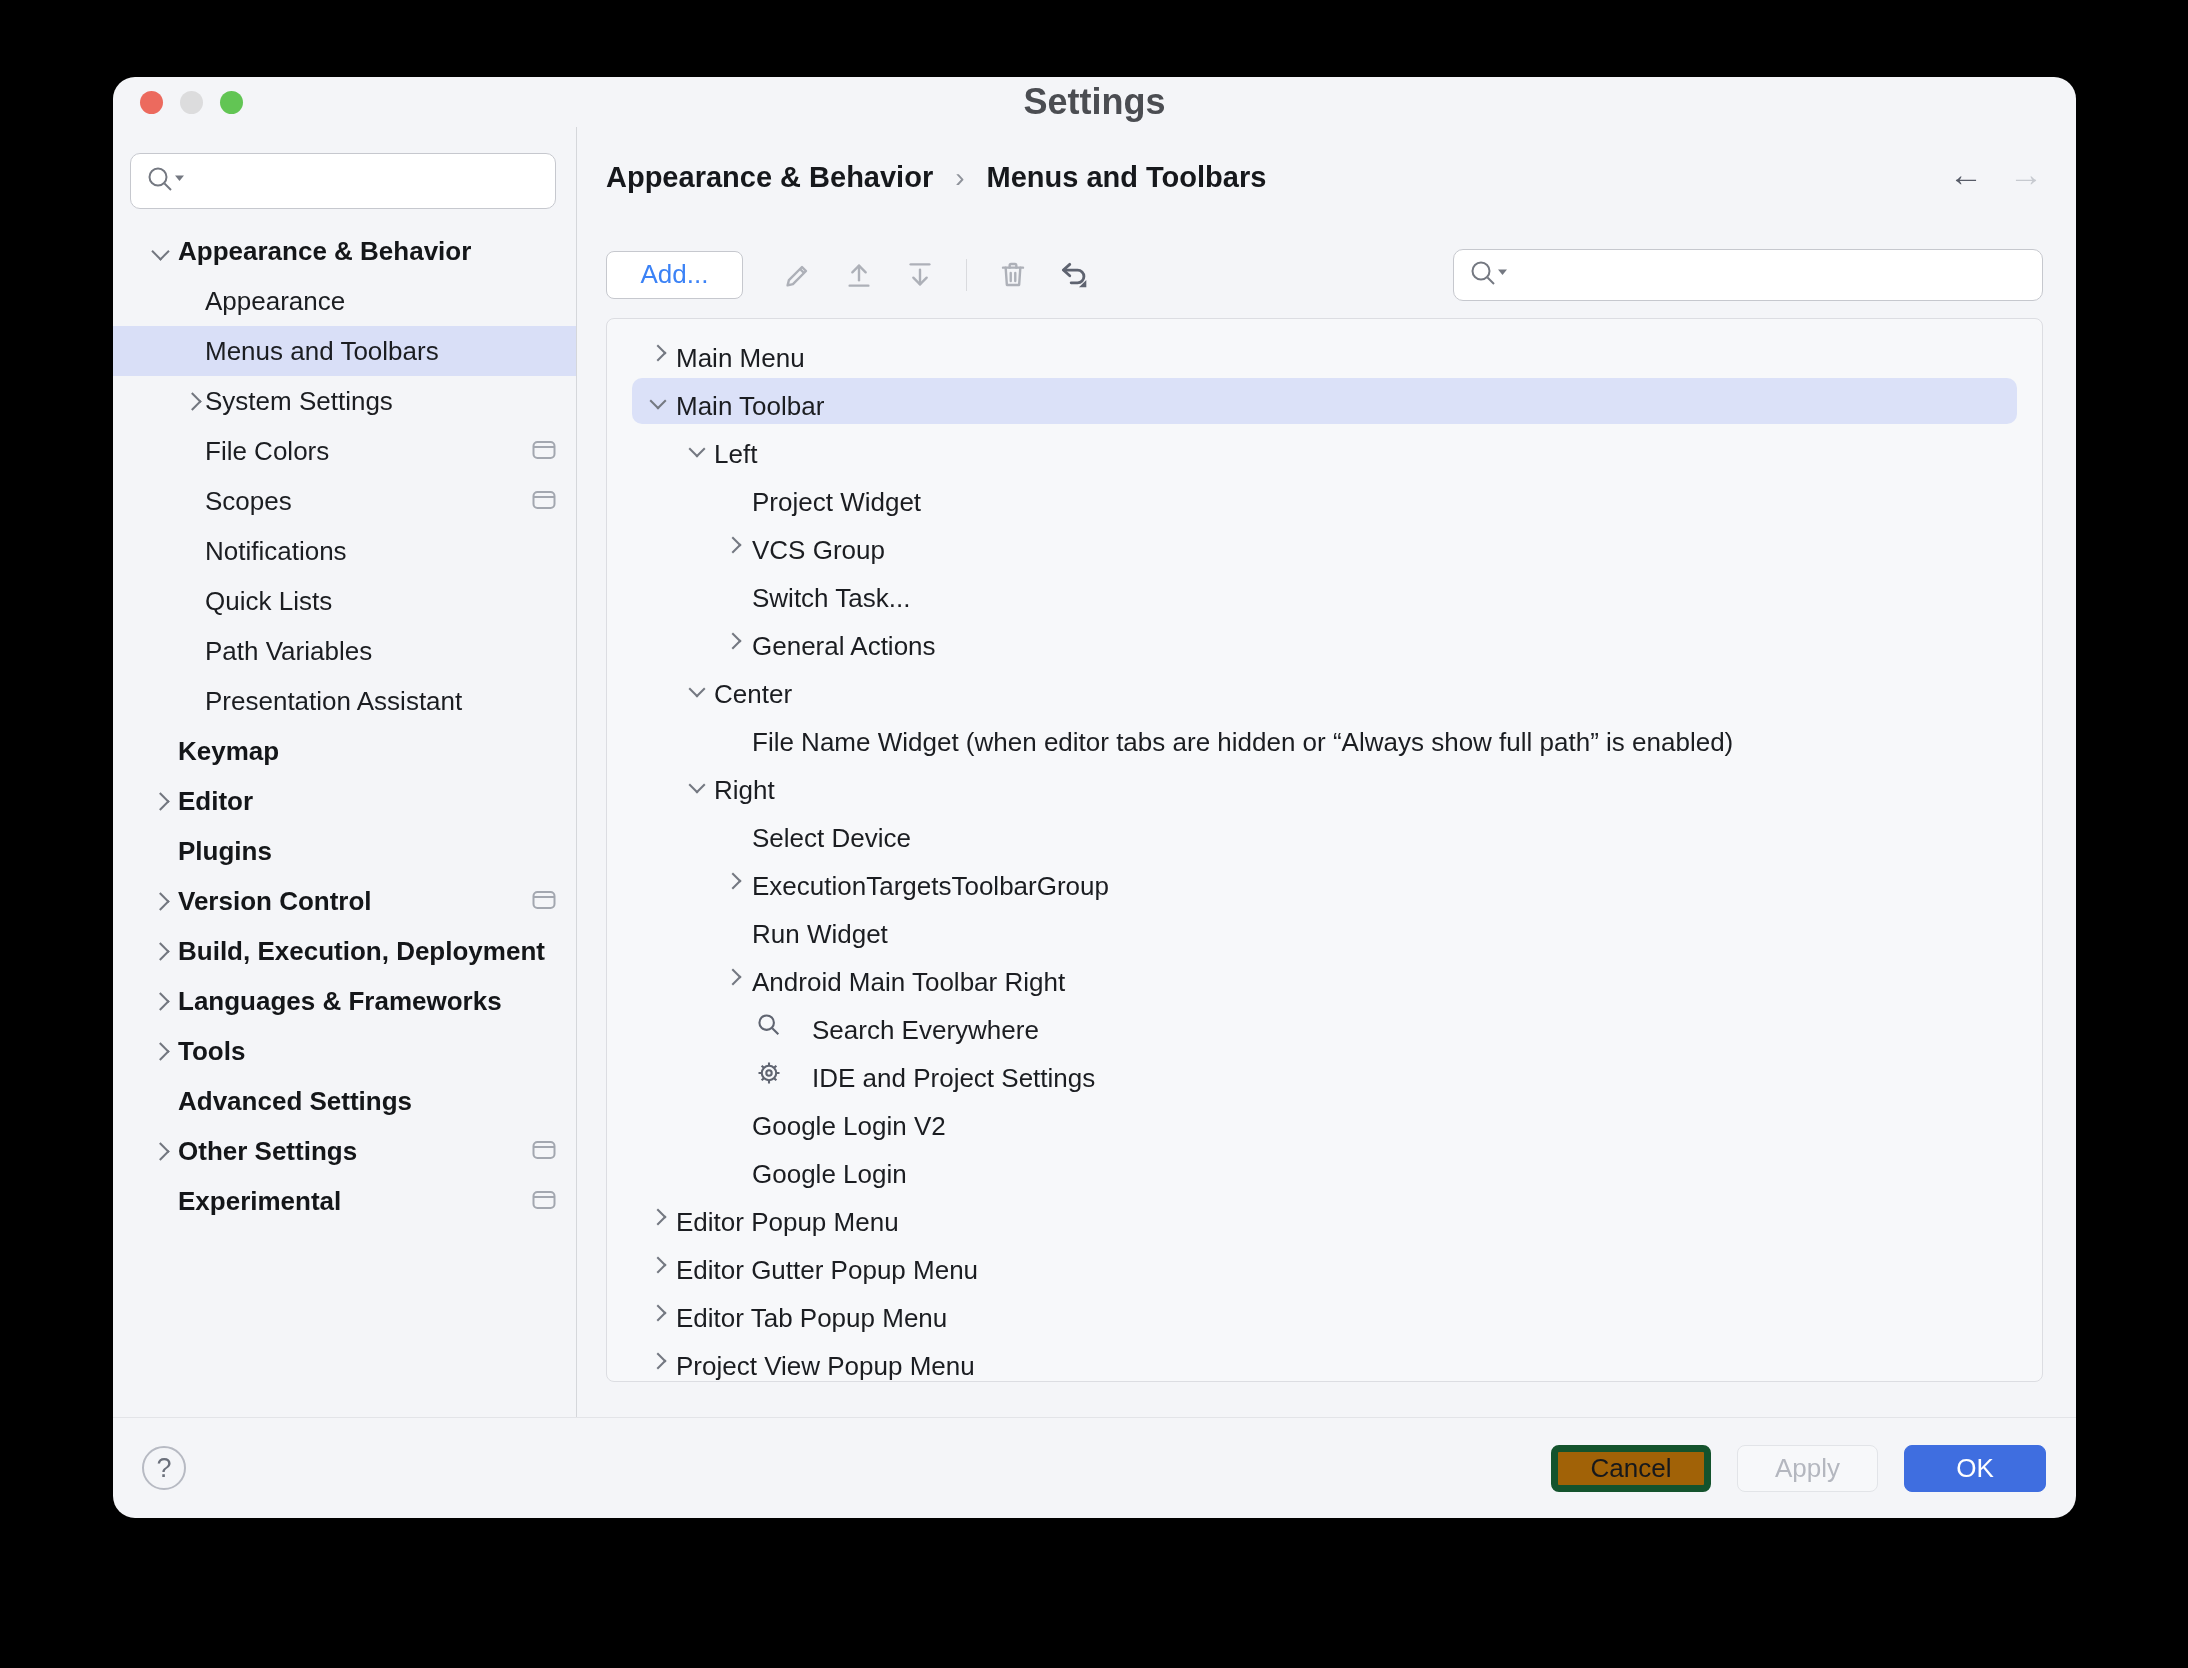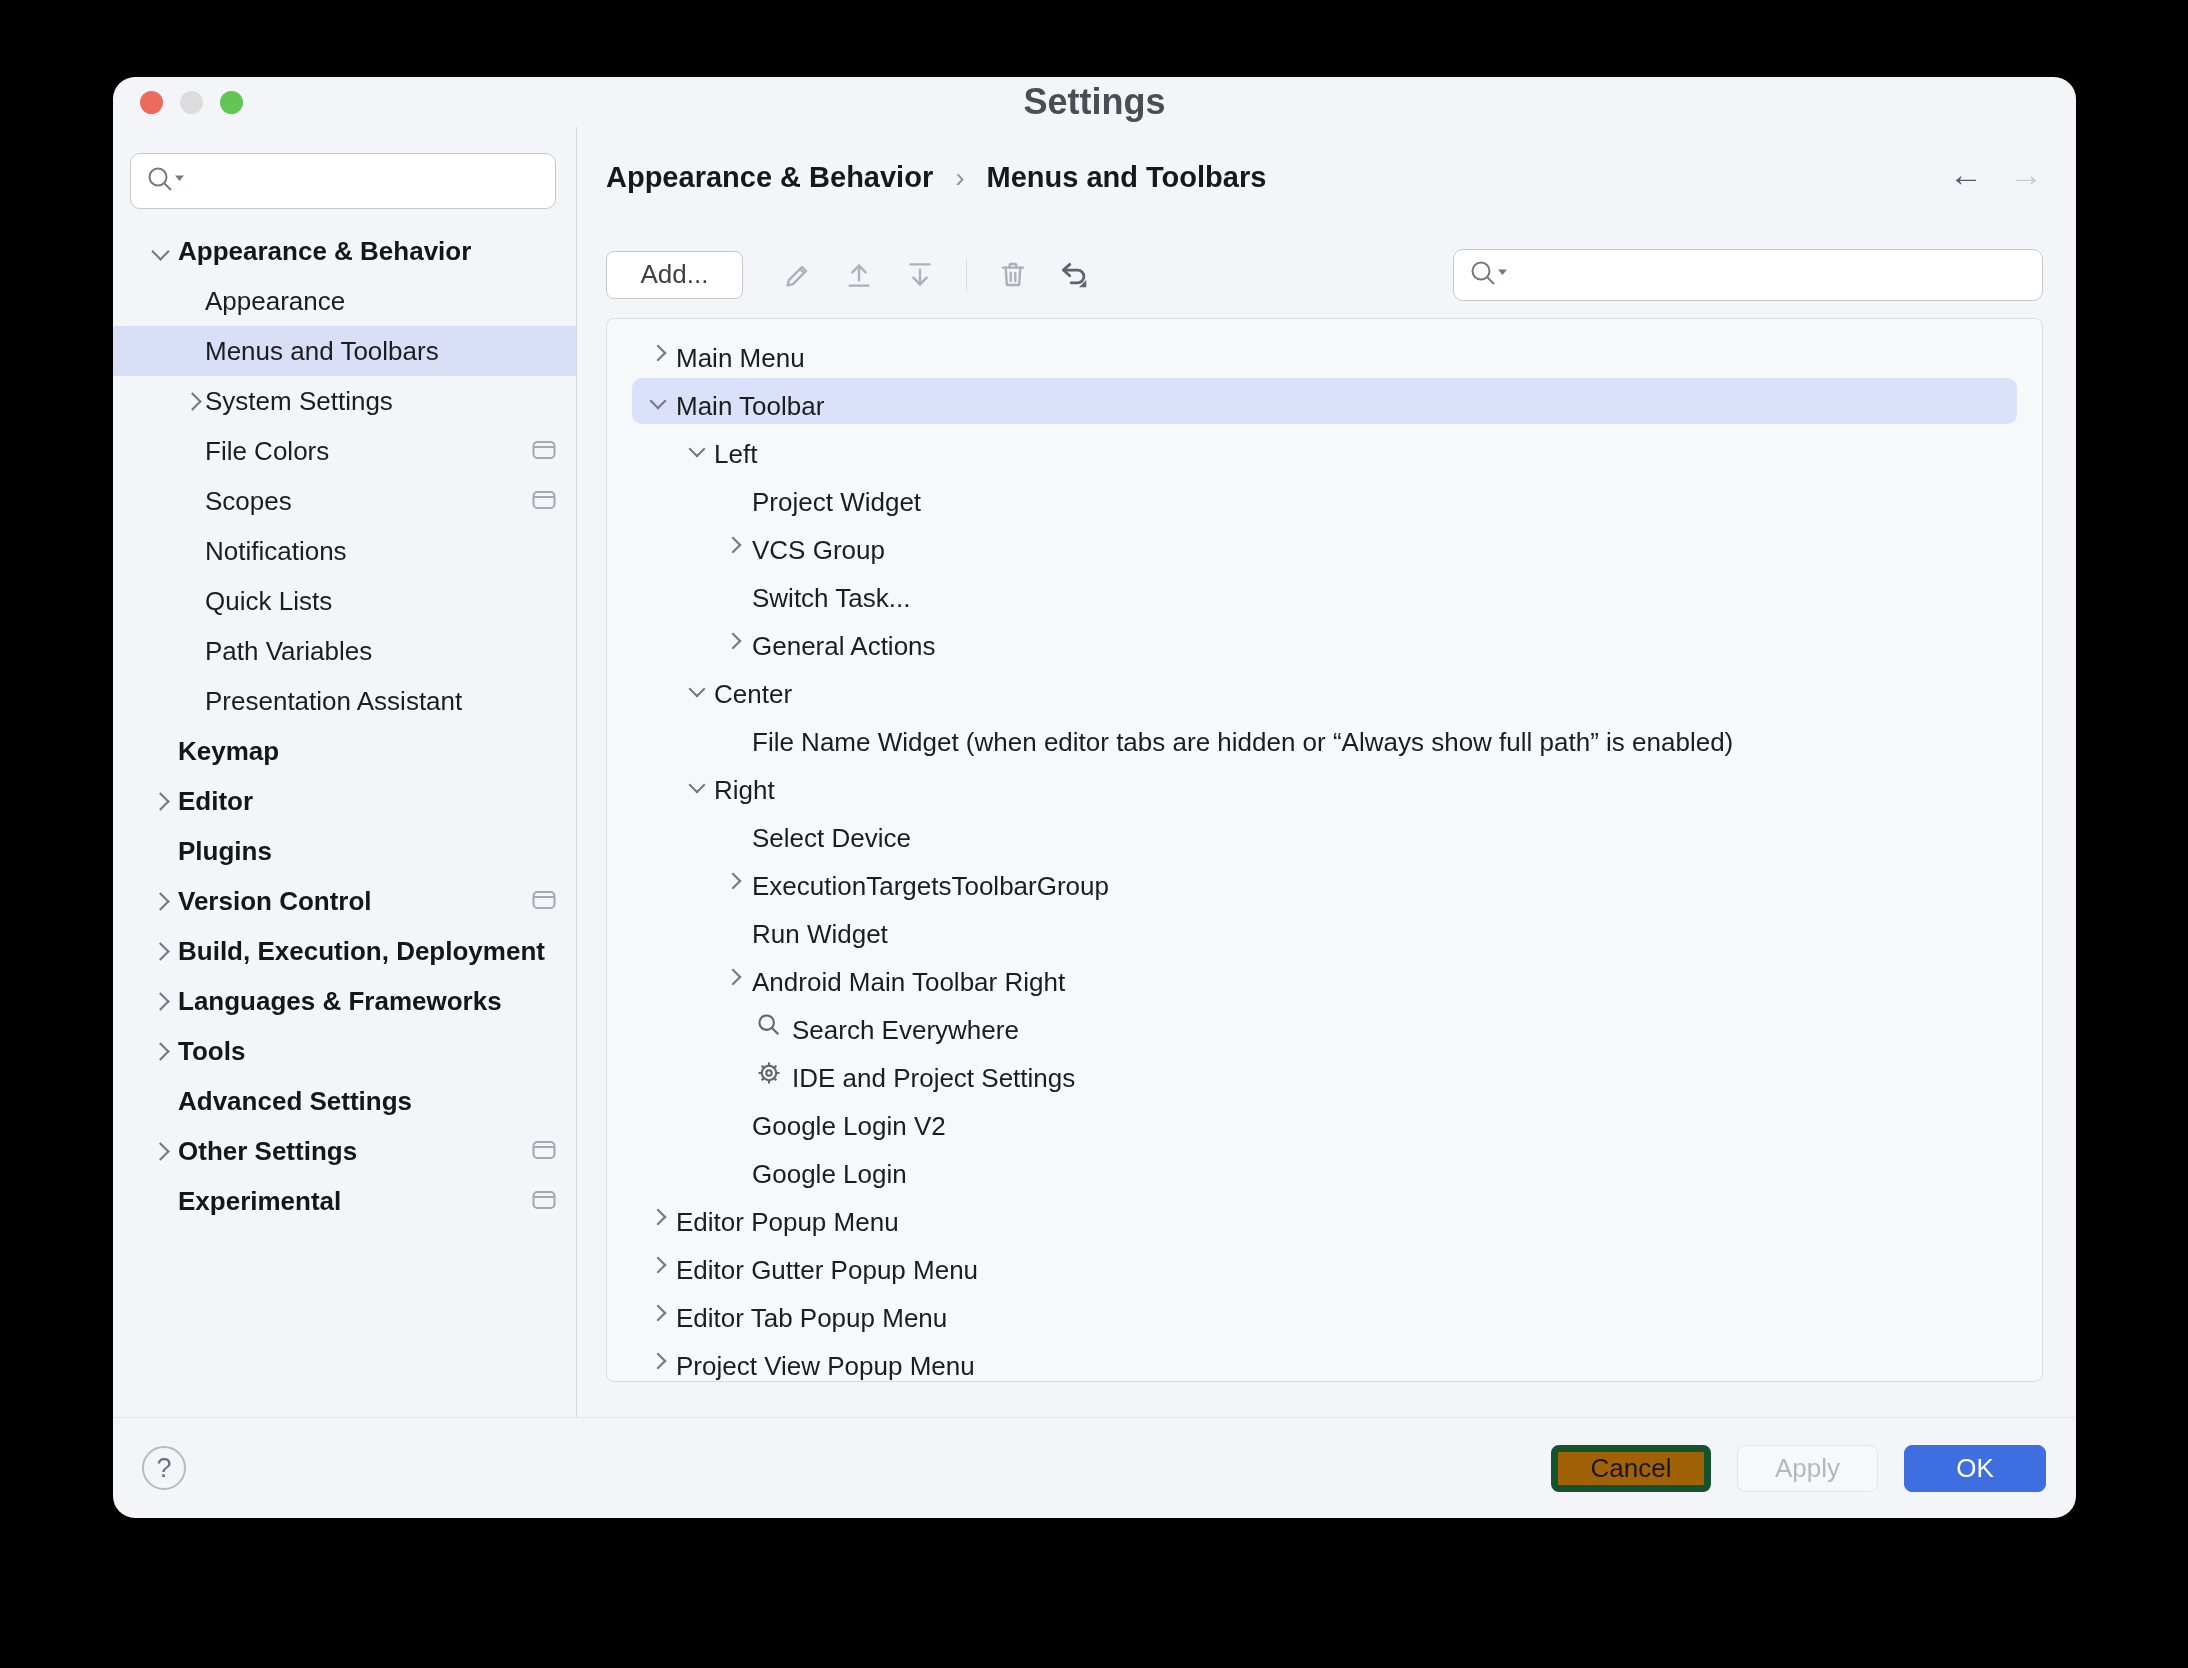--- a/index.html
+++ b/index.html
@@ -32,39 +32,39 @@
   .srow .card-ic{position:absolute;right:20px;top:50%;transform:translateY(-50%);}
   
   .main{flex:1 1 auto;display:flex;flex-direction:column;padding:0 33px 0 29px;min-width:0;}
   .hdr{margin-top:28px;height:46px;display:flex;align-items:center;position:relative;}
   .crumbs{display:flex;align-items:center;gap:22px;font-size:29px;font-weight:700;color:#16181c;}
   .crumb-sep{color:#8f939b;font-weight:400;font-size:28px;}
   .hist{position:absolute;right:0;top:2px;display:flex;gap:26px;font-size:34px;line-height:1;}
   .arrow-back{color:#575c68;} .arrow-fwd{color:#c7cad0;}
   .tbar{margin-top:50px;height:48px;display:flex;align-items:center;}
   .add-btn{width:137px;height:48px;background:#fff;border:1px solid #c6c8ce;border-radius:8px;
-           font-size:26px;font-family:inherit;color:#404040;display:flex;align-items:center;justify-content:center;}
+           font-size:26px;font-family:inherit;color:#3b82f6;display:flex;align-items:center;justify-content:center;}
   .tool-icons{display:flex;align-items:center;gap:27px;margin-left:38px;}
   .tico{display:flex;align-items:center;justify-content:center;width:34px;height:34px;}
   .tsep{width:1px;height:32px;background:#d9dade;margin:0 2px;}
   .tbar-search{position:relative;margin-left:auto;width:588px;height:50px;background:#fff;
                border:1px solid #c6c8ce;border-radius:10px;}
   .tbar-search input{position:absolute;left:62px;right:10px;top:4px;bottom:4px;border:none;outline:none;
                      background:transparent;font-size:26px;font-family:inherit;color:#1b1d21;}
   
   .panel{margin-top:19px;margin-bottom:35px;flex:1 1 auto;border:1px solid #dcdde2;border-radius:8px;
          background:#f7f8fa;padding-top:10px;overflow:hidden;}
   .trow{position:relative;height:48px;display:flex;align-items:center;font-size:26px;color:#1b1d21;}
   .trow .tlabel{position:relative;z-index:1;white-space:nowrap;margin-top:11px;}
   .tchev{position:absolute;width:10px;height:10px;border-right:2.2px solid #747881;border-bottom:2.2px solid #747881;z-index:1;}
   .tchev.right{transform:rotate(-45deg);} .tchev.down{transform:rotate(45deg);}
   .trow.t0{padding-left:69px;} .trow.t0 .tchev{left:45px;top:18px;}
   .trow.t1{padding-left:107px;} .trow.t1 .tchev{left:84px;top:18px;}
   .trow.t2{padding-left:145px;} .trow.t2 .tchev{left:120px;top:18px;}
-  .trow.ticonrow{padding-left:148px;}
+  .trow.ticonrow{padding-left:148px;gap:20px;}
   .trow .row-ic{position:relative;z-index:1;margin-right:9px;display:flex;align-items:center;}
   .trow.selected::before{content:"";position:absolute;left:25px;right:25px;top:1px;bottom:1px;
                          background:#dbe1f8;border-radius:10px;}
   
   .footer{flex:0 0 auto;height:100px;border-top:1px solid #e3e4e8;display:flex;align-items:center;}
   .help-btn{margin-left:29px;width:44px;height:44px;border-radius:50%;border:2px solid #b7bac3;background:transparent;
             color:#6b707b;font-size:27px;font-family:inherit;display:flex;align-items:center;justify-content:center;}
   .fbtns{margin-left:auto;margin-right:30px;display:flex;gap:26px;}
   .btn{height:47px;border-radius:8px;font-size:26px;font-family:inherit;display:flex;align-items:center;justify-content:center;}
   .btn-cancel{width:160px;background:#a16207;border:7px solid #14532d;color:#16181c;}

